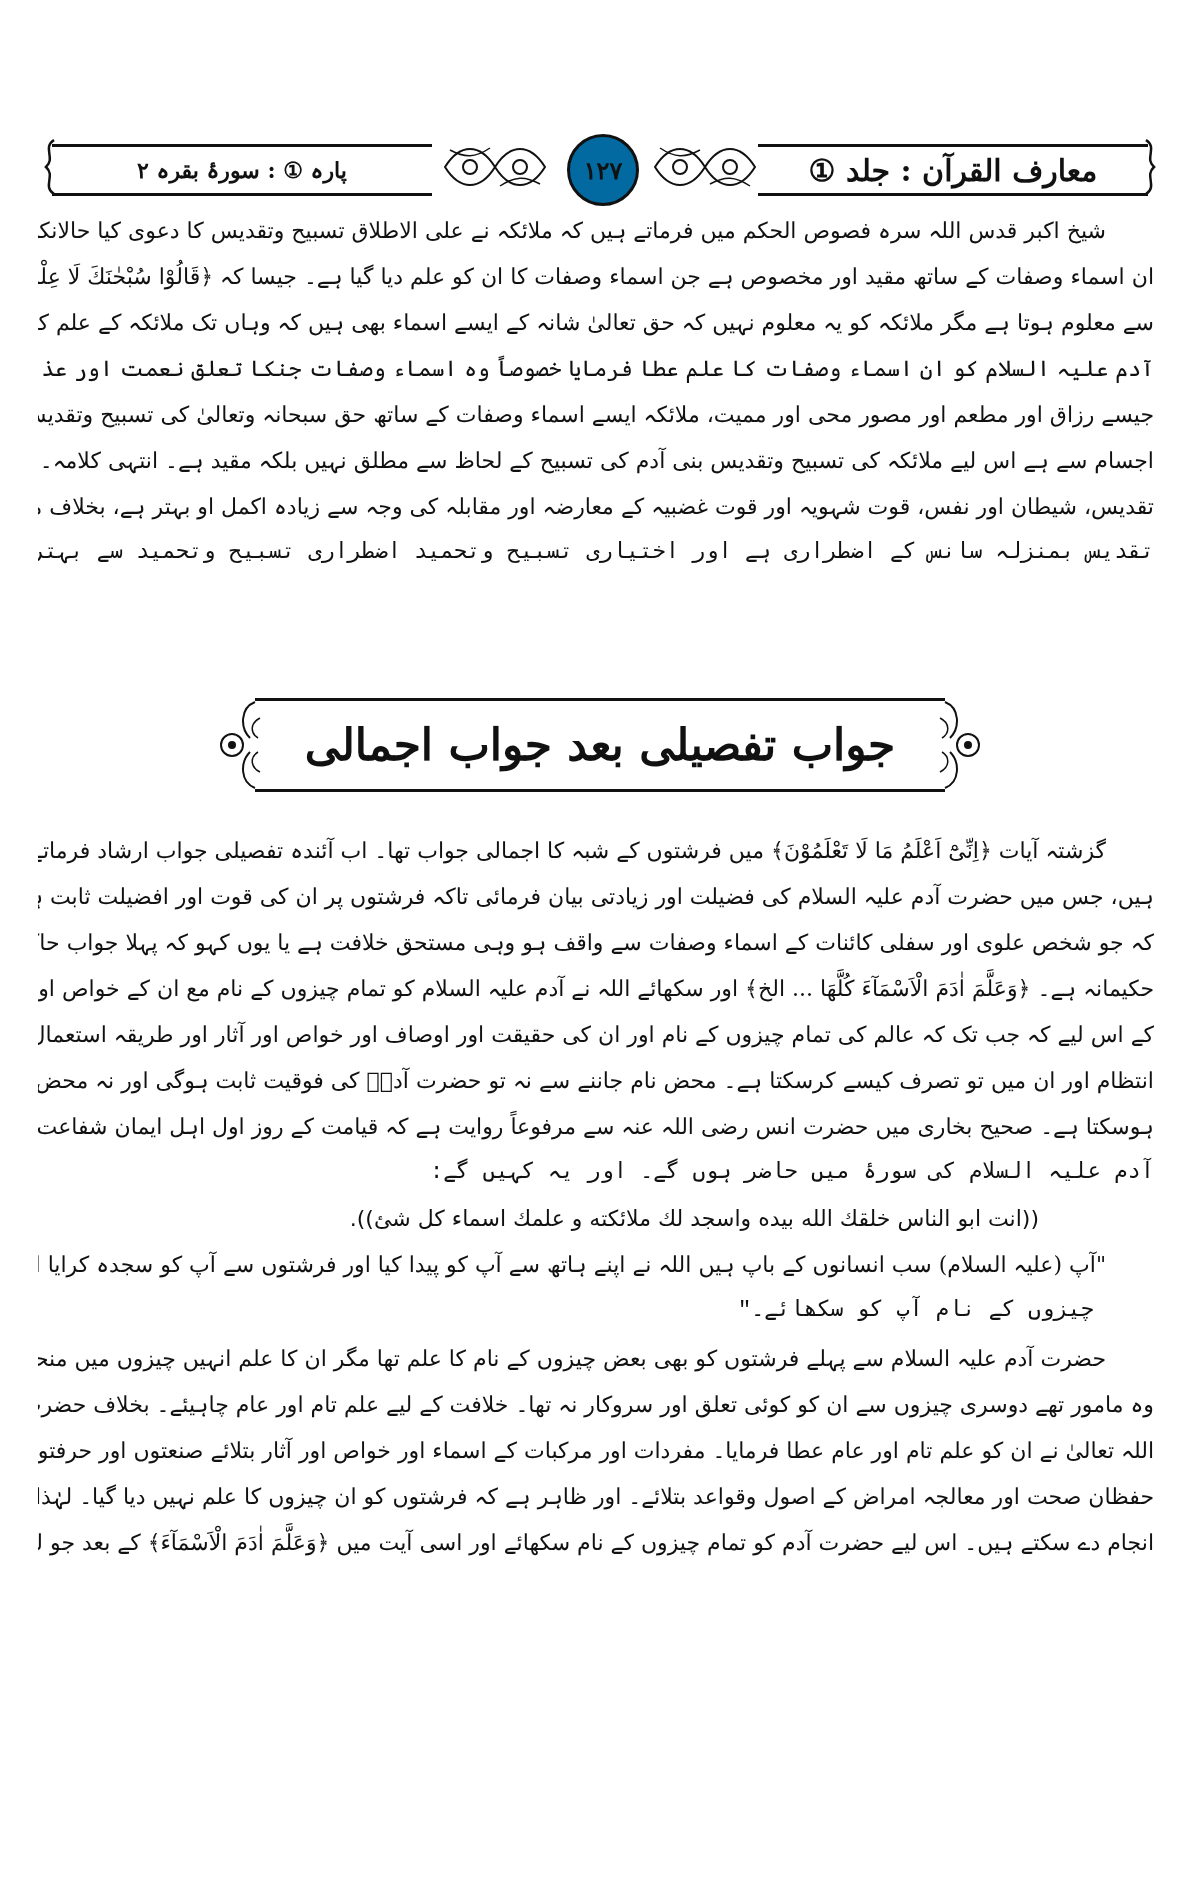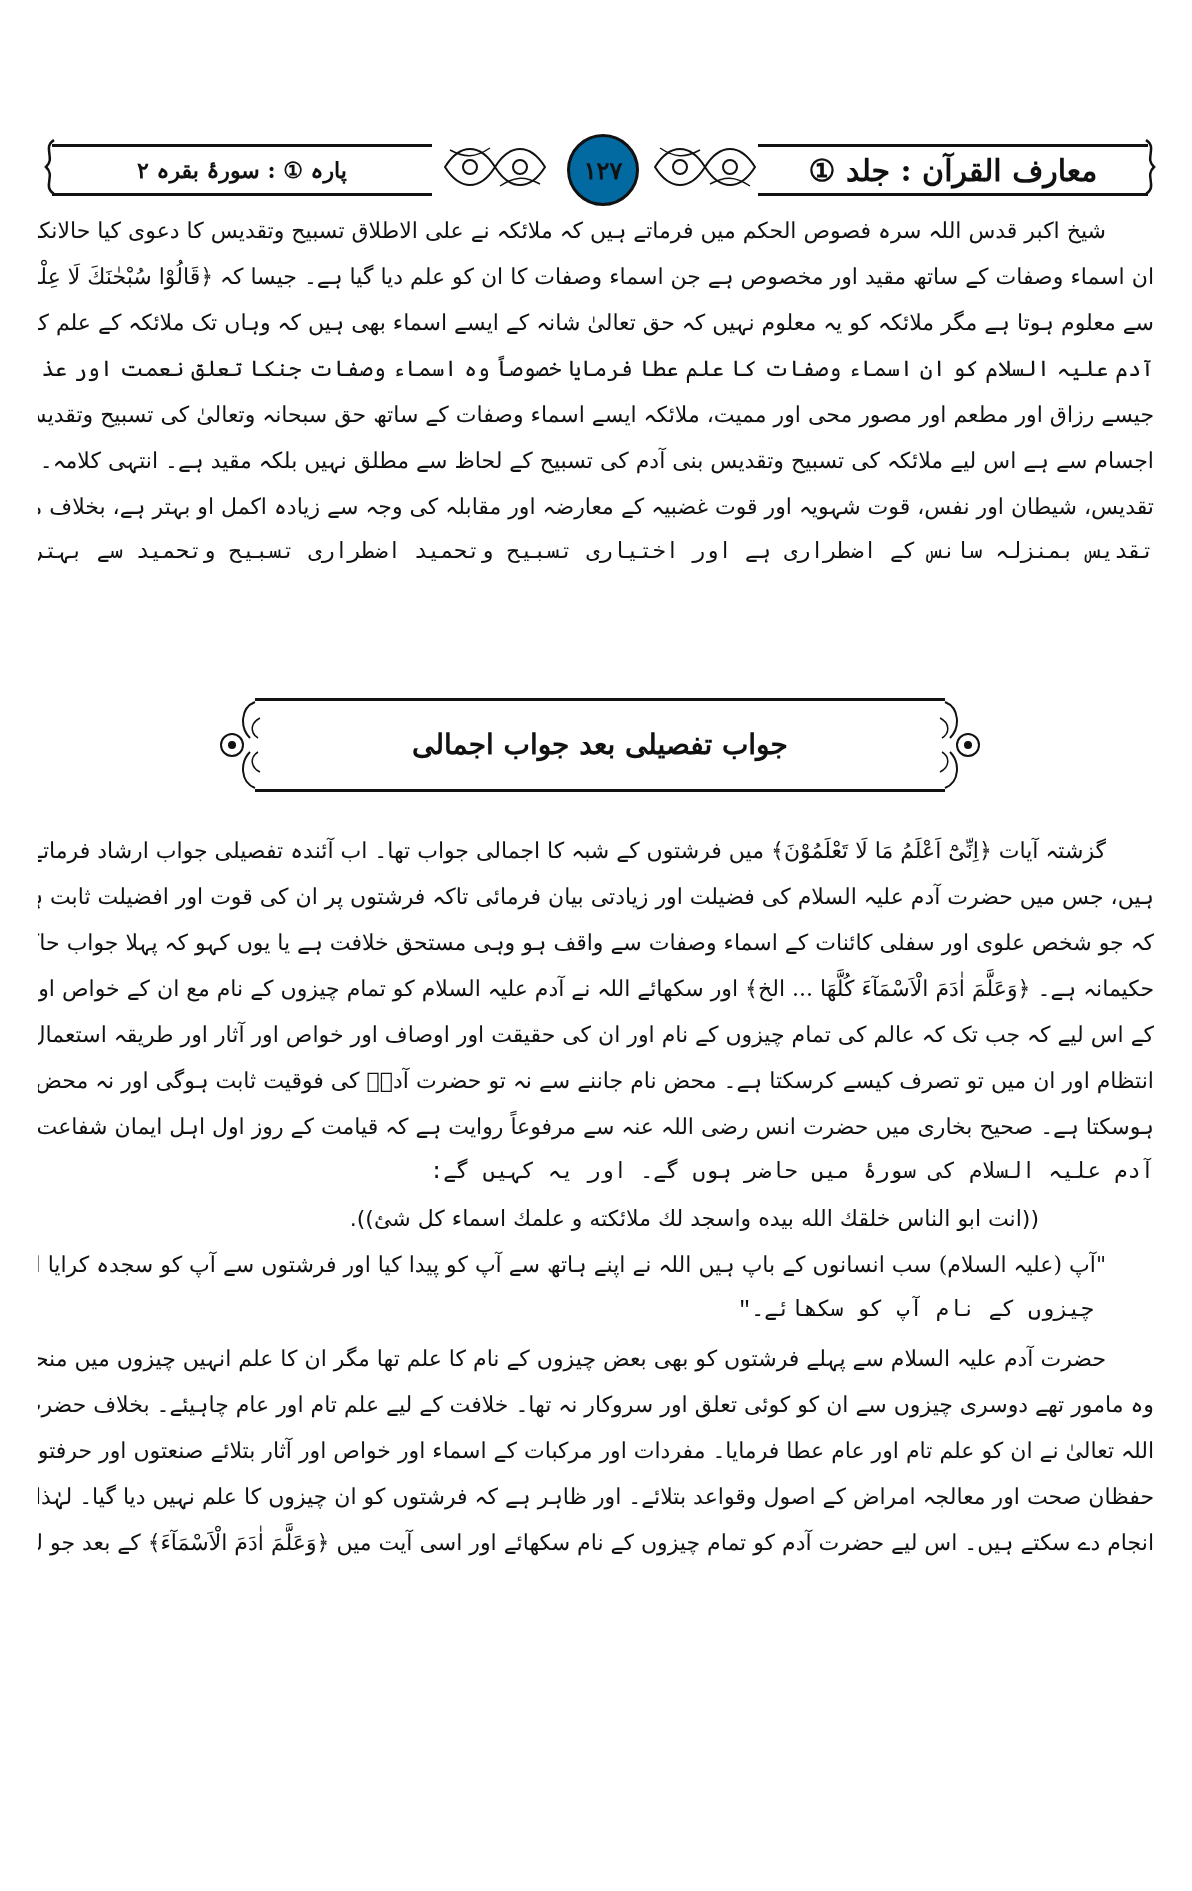--- a/index.html
+++ b/index.html
@@ -18,21 +18,21 @@
   
   .text-block { position:absolute; left:38px; width:1116px; direction:rtl; font-family:"DejaVu Serif", serif; font-size:22px; }
   .line { height:46px; line-height:46px; text-align:justify; text-align-last:justify; white-space:nowrap; overflow:hidden; }
   .line.last { text-align-last:right;font-family:Liberation Mono, monospace; }
   .line.indent { padding-right:48px; }
   .line.indent2 { padding-right:115px; }
 
   
   .section-heading { position:absolute; left:210px; top:690px; width:780px; height:110px; }
   .sh-frame { position:absolute; left:45px; right:45px; top:8px; bottom:8px; border-top:3px solid #111; border-bottom:3px solid #111; }
-  .sh-title { position:absolute; left:0; right:0; top:12px; text-align:center; direction:rtl; font-family:"DejaVu Serif", serif; font-weight:bold; font-size:28px; line-height:86px; }
+  .sh-title { position:absolute; left:0; right:0; top:12px; text-align:center; direction:rtl; font-family:"DejaVu Serif", serif; font-weight:bold; font-size:44px; line-height:86px; }
   .sh-orn { position:absolute; top:8px; width:60px; height:94px; }
 </style>
 </head>
 <body>
 
 <div class="page">
 
   <div class="header">
     <svg class="hdr-curl" style="right:0" viewBox="0 0 18 58">
       <path d="M4 2 C16 10, 2 20, 12 29 C2 38, 16 48, 4 56" fill="none" stroke="#111" stroke-width="2.5"></path>

